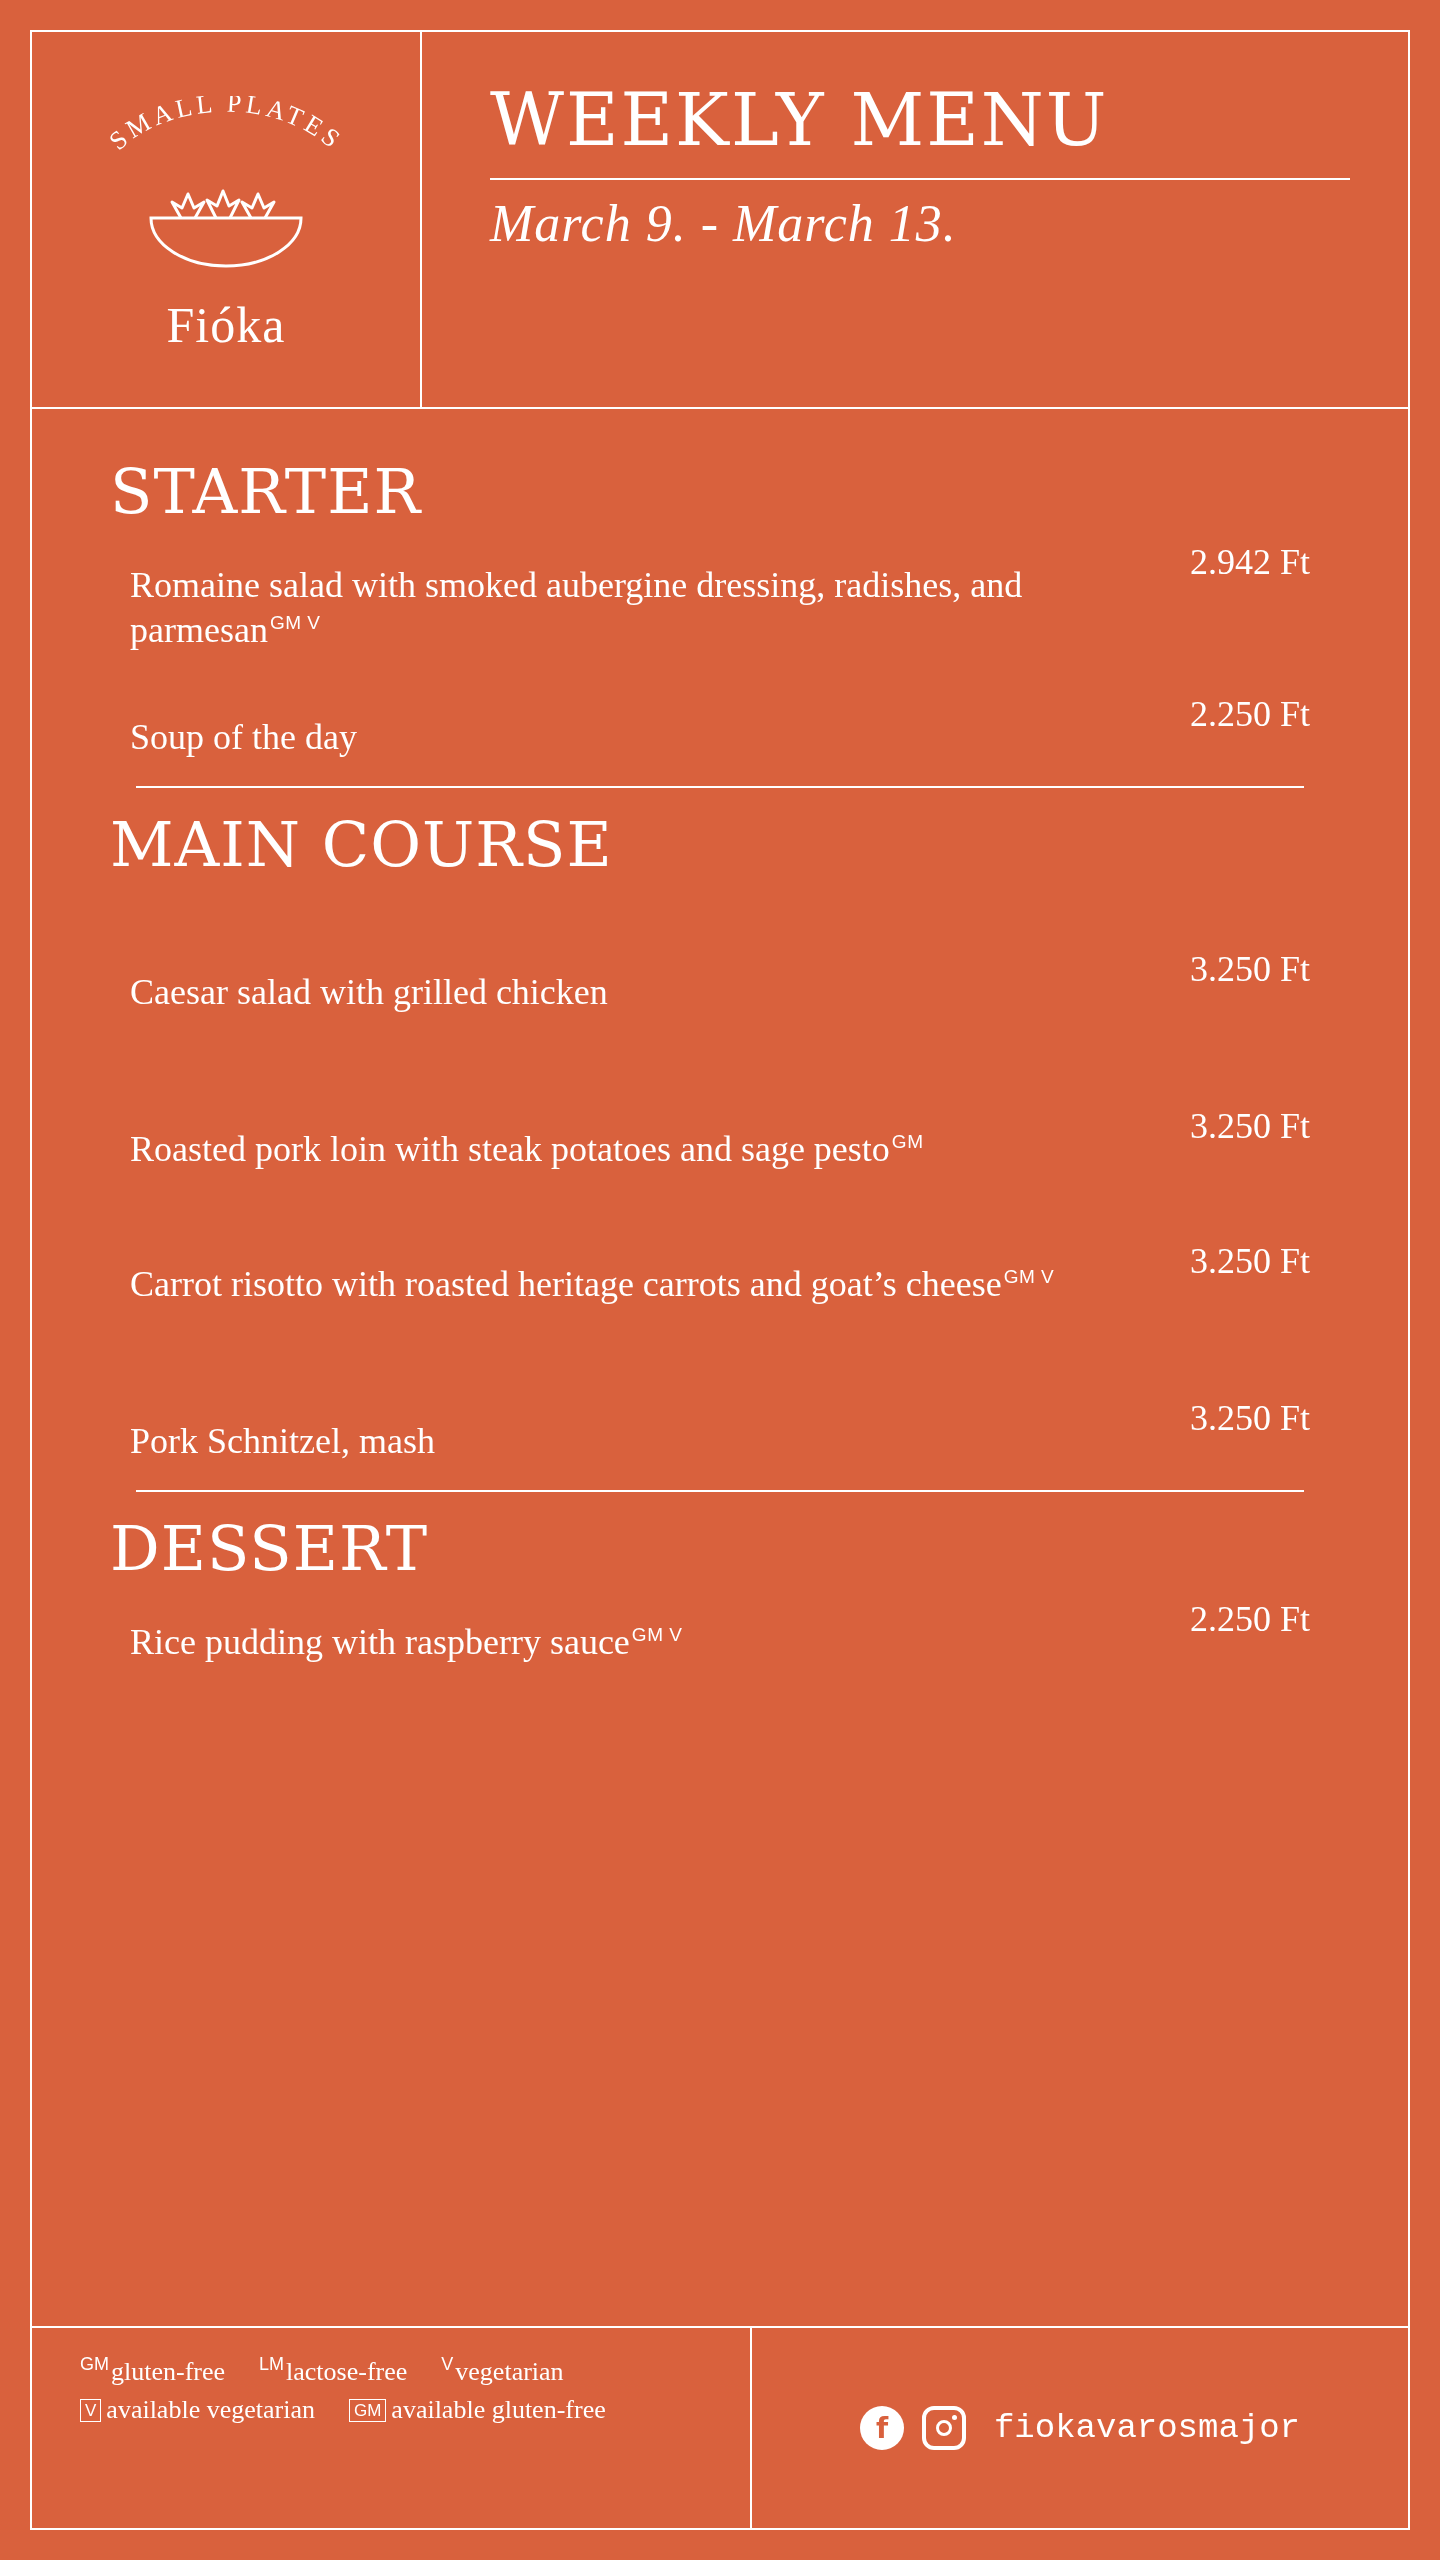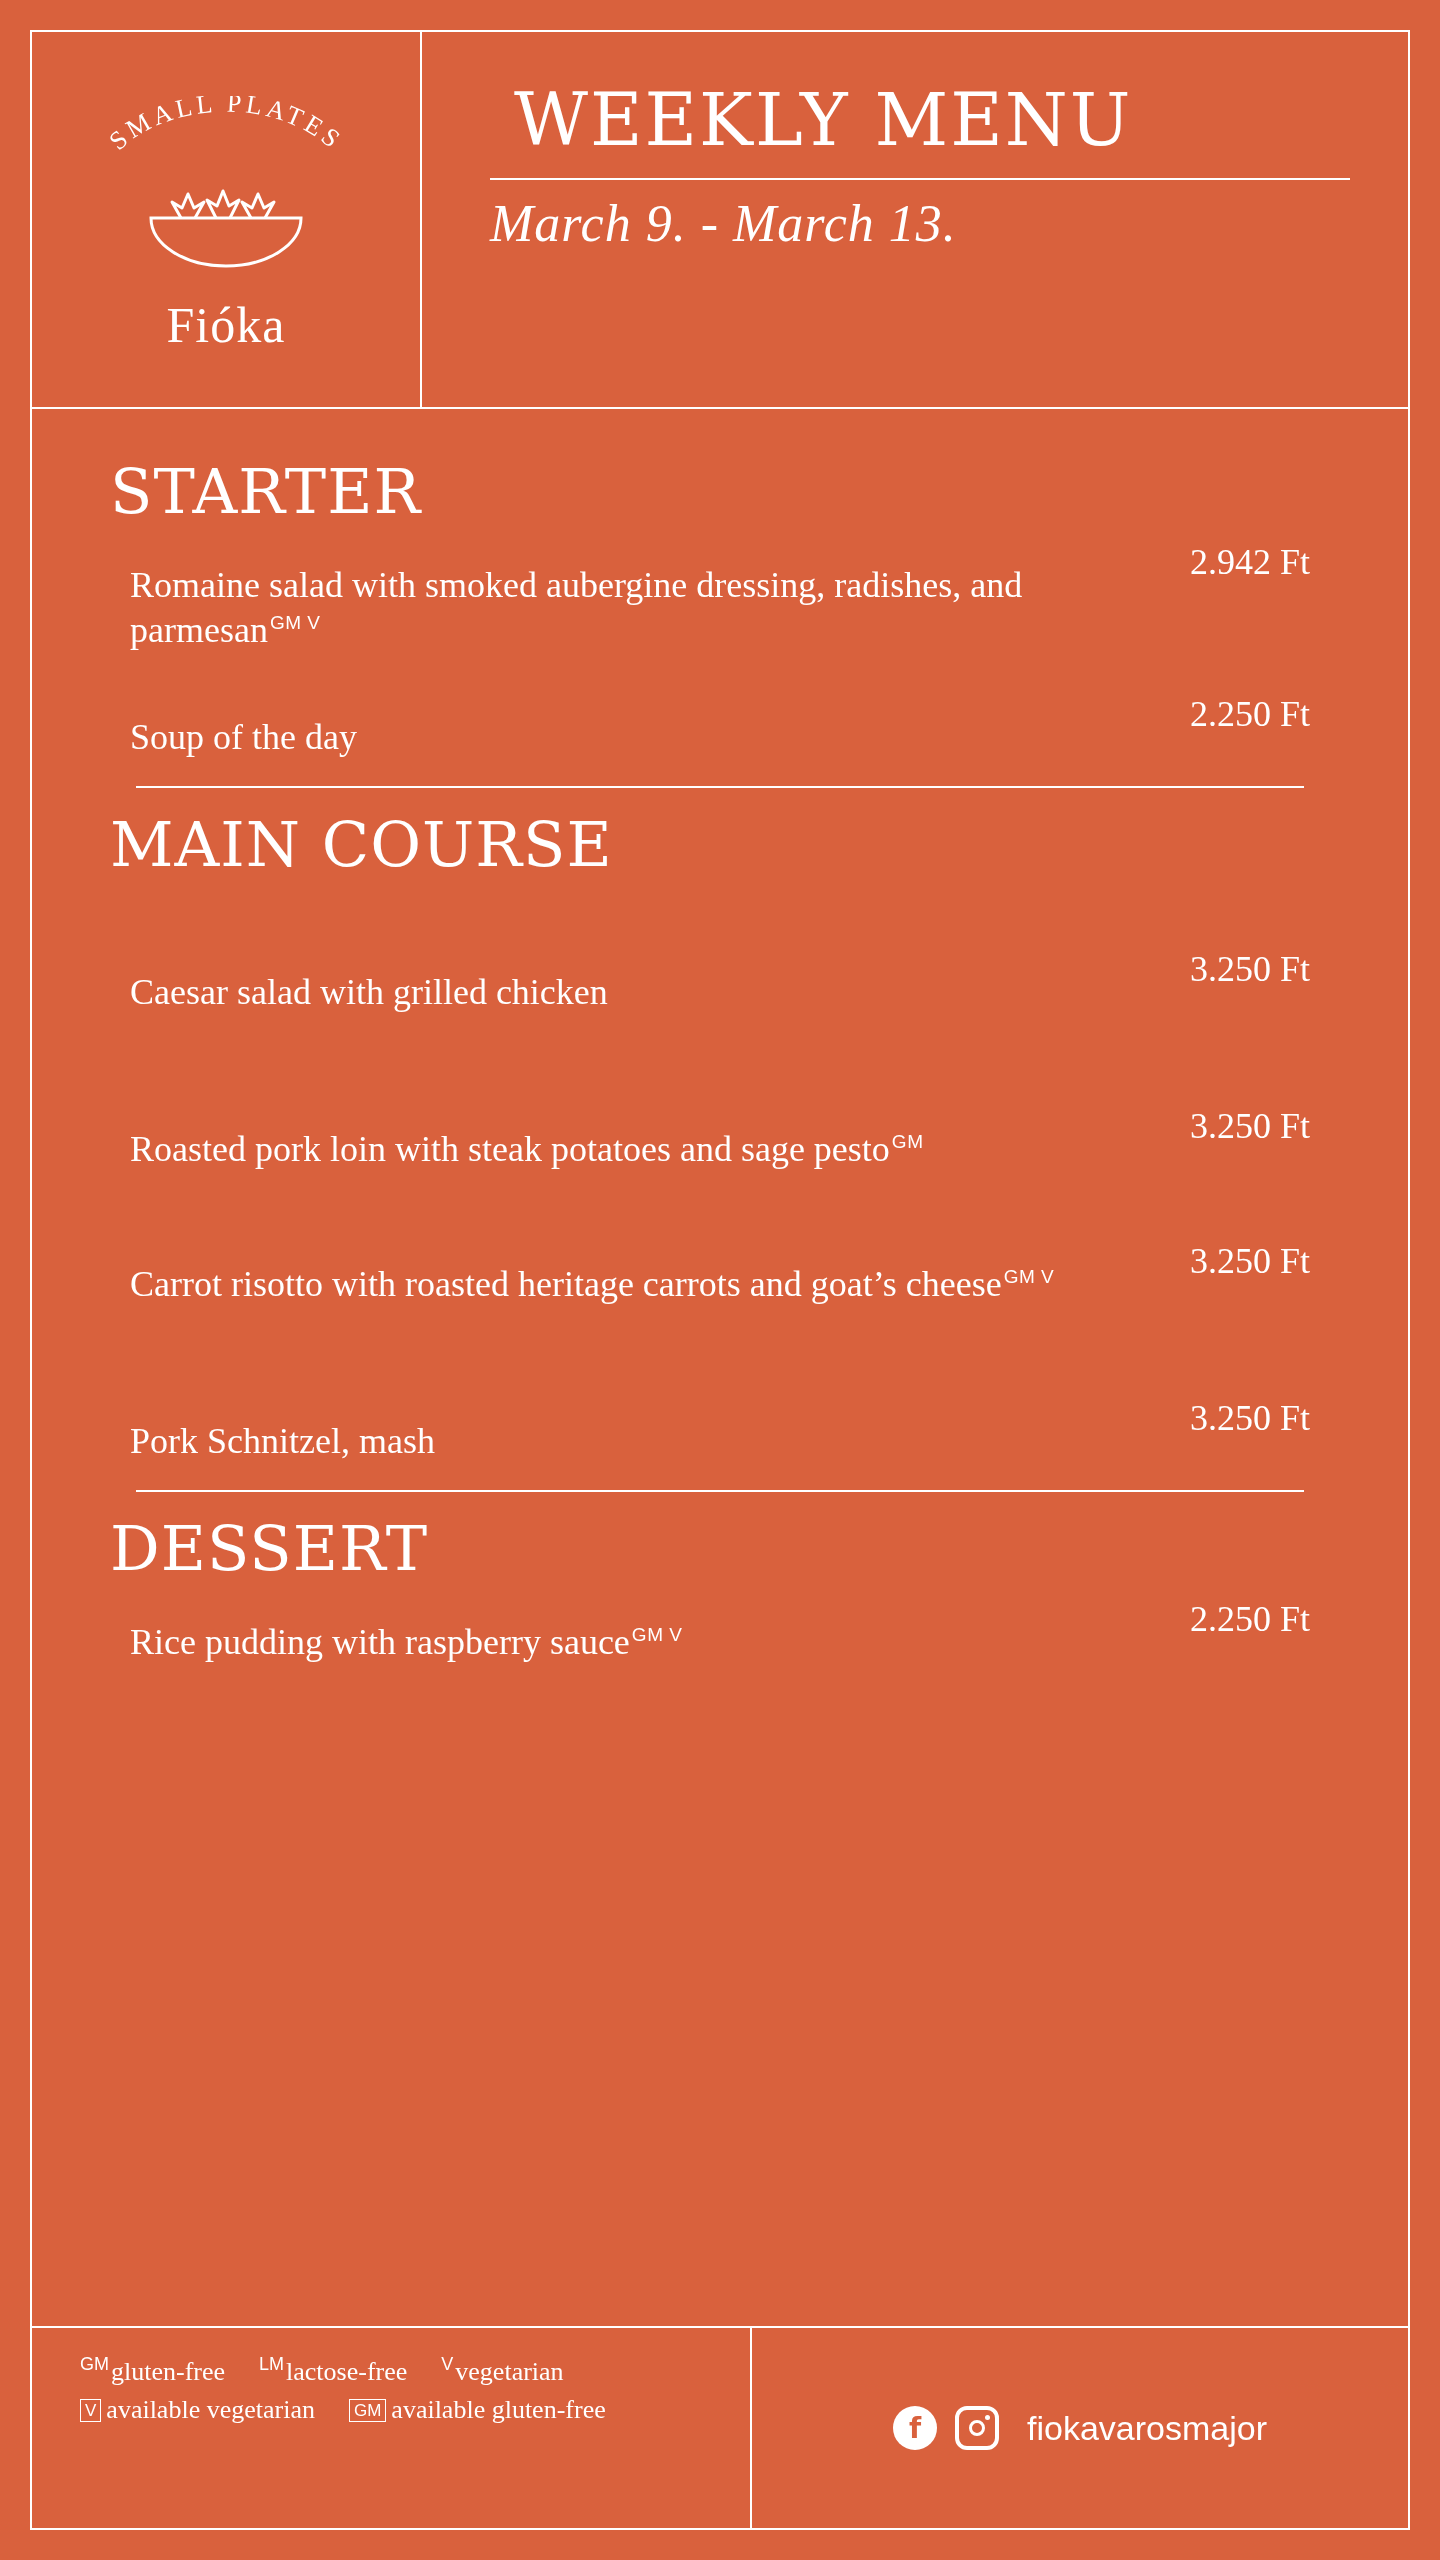--- a/index.html
+++ b/index.html
@@ -76,21 +76,20 @@
     padding: 52px 60px 0 68px;
     box-sizing: border-box;
   }
   .menu-title {
     font-size: 72px;
     letter-spacing: 2px;
     line-height: 1.0;
     font-family: "DejaVu Serif", serif;
     font-weight: normal;
     white-space: nowrap;
-    margin-left: 24px;
   }
   .title-rule {
     margin: 22px 0 14px 0;
     height: 2px;
     background: #ffffff;
     width: 860px;
   }
   .menu-dates {
     font-size: 52px;
     font-style: italic;
@@ -196,21 +195,21 @@
   .social {
     flex: 1 1 auto;
     display: flex;
     align-items: center;
     justify-content: center;
     gap: 18px;
   }
   .social-handle {
     font-size: 34px;
     margin-left: 10px;
-    font-family: Liberation Sans, sans-serif;
+    font-family: Liberation Mono, monospace;
   }
   .icon-circle {
     width: 44px;
     height: 44px;
     border-radius: 50%;
     background: #ffffff;
     display: flex;
     align-items: center;
     justify-content: center;
     color: #d9613d;

